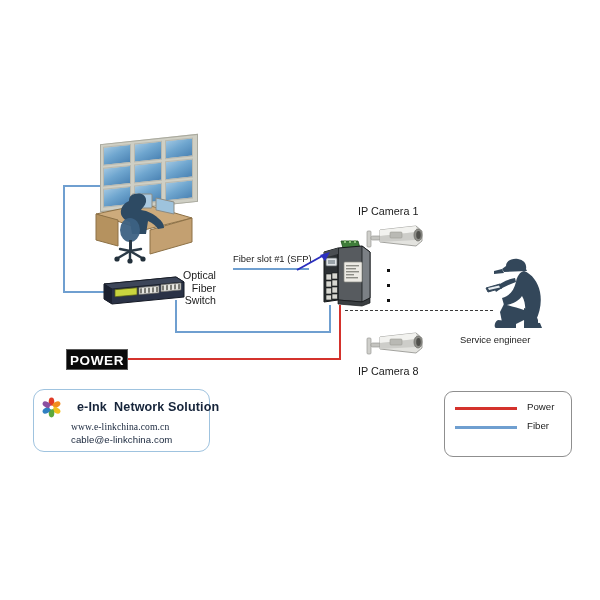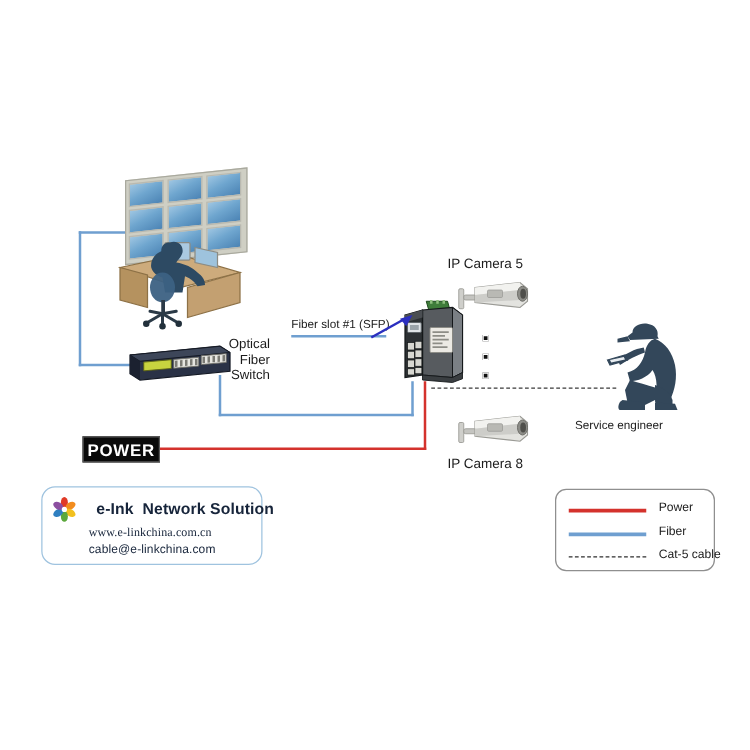--- a/index.html
+++ b/index.html
@@ -250,21 +250,21 @@
     <polygon points="20,60 44,62 52,58 52,63 44,66 20,64" fill="#3a3e41" stroke="#15181a" stroke-width="0.7"></polygon>
   </svg>
 
   <div class="abs txt lbl-sm" style="left:233px;top:253px;">Fiber slot #1 (SFP)</div>
   <div class="abs line-fiber" style="left:233px;top:268px;width:76px;height:2.4px;"></div>
   <svg class="abs arrow-blue" style="left:296px;top:250px;" width="36" height="22" viewBox="0 0 36 22">
     <line x1="1" y1="20" x2="28" y2="5" stroke="#2b2fbf" stroke-width="2"></line>
     <polygon points="34,2 24,5 29,11" fill="#2b2fbf"></polygon>
   </svg>
 
-  <div class="abs txt lbl-cam" style="left:358px;top:205px;">IP Camera 5</div>
+  <div class="abs txt lbl-cam" style="left:358px;top:205px;">IP Camera 1</div>
   <svg class="abs cam" style="left:366px;top:223px;" width="58" height="34" viewBox="0 0 58 34">
 
     <rect x="1" y="8" width="4" height="16" rx="1" fill="#cfcfcb" stroke="#9a9a95" stroke-width="0.7"></rect>
     <rect x="5" y="13" width="10" height="4" rx="1.5" fill="#c4c4c0" stroke="#9a9a95" stroke-width="0.7"></rect>
 
     <polygon points="14,7 50,3 56,8 56,18 50,23 14,19" fill="#e3e3df" stroke="#9a9a95" stroke-width="0.9"></polygon>
     <polygon points="14,7 50,3 50,9 14,13" fill="#f2f2ef"></polygon>
     <polygon points="14,13 50,9 50,17 14,19" fill="#cdcdc9"></polygon>
 
     <ellipse cx="52" cy="12" rx="4" ry="6" fill="#8d8d88" stroke="#6e6e69" stroke-width="0.8"></ellipse>
@@ -343,19 +343,15 @@
     <div class="legend-row" style="top:9px;">
       <div class="legend-swatch" style="background:#d4322c;"></div>
       <div class="legend-label txt">Power</div>
     </div>
 
     <div class="legend-row" style="top:28px;">
       <div class="legend-swatch" style="background:#6f9fd0;"></div>
       <div class="legend-label txt">Fiber</div>
     </div>
 
-    <div class="legend-row" style="top:46px;">
-      <div class="legend-swatch dashed"></div>
-      <div class="legend-label txt">Cat-5 cable</div>
-    </div>
   </div>
 
 </div>
 
 </body></html>

